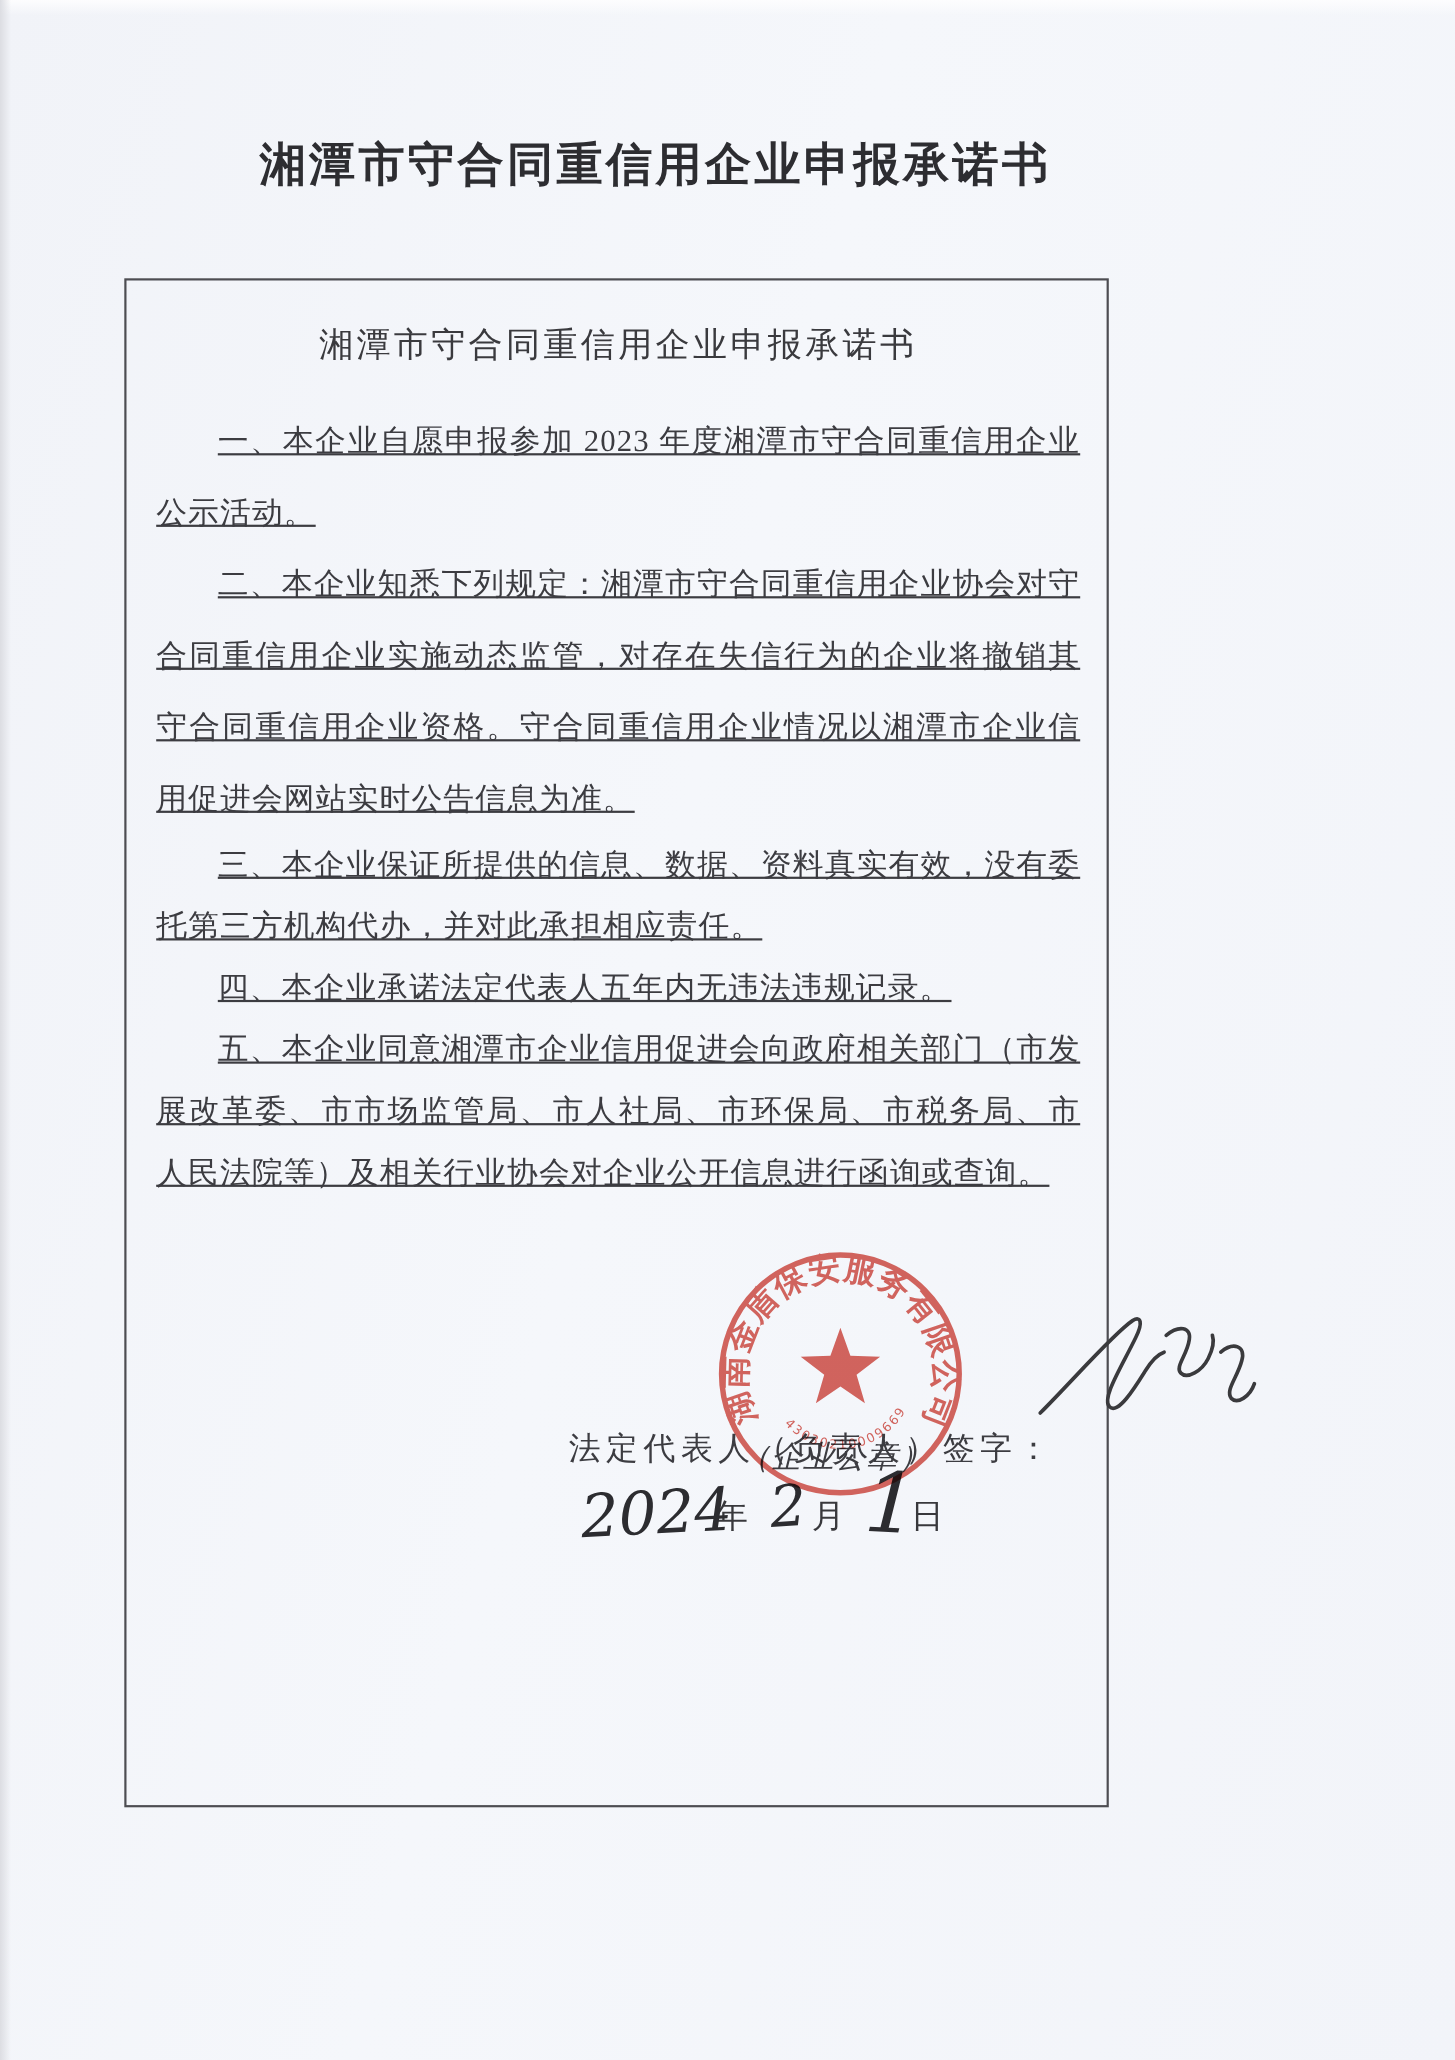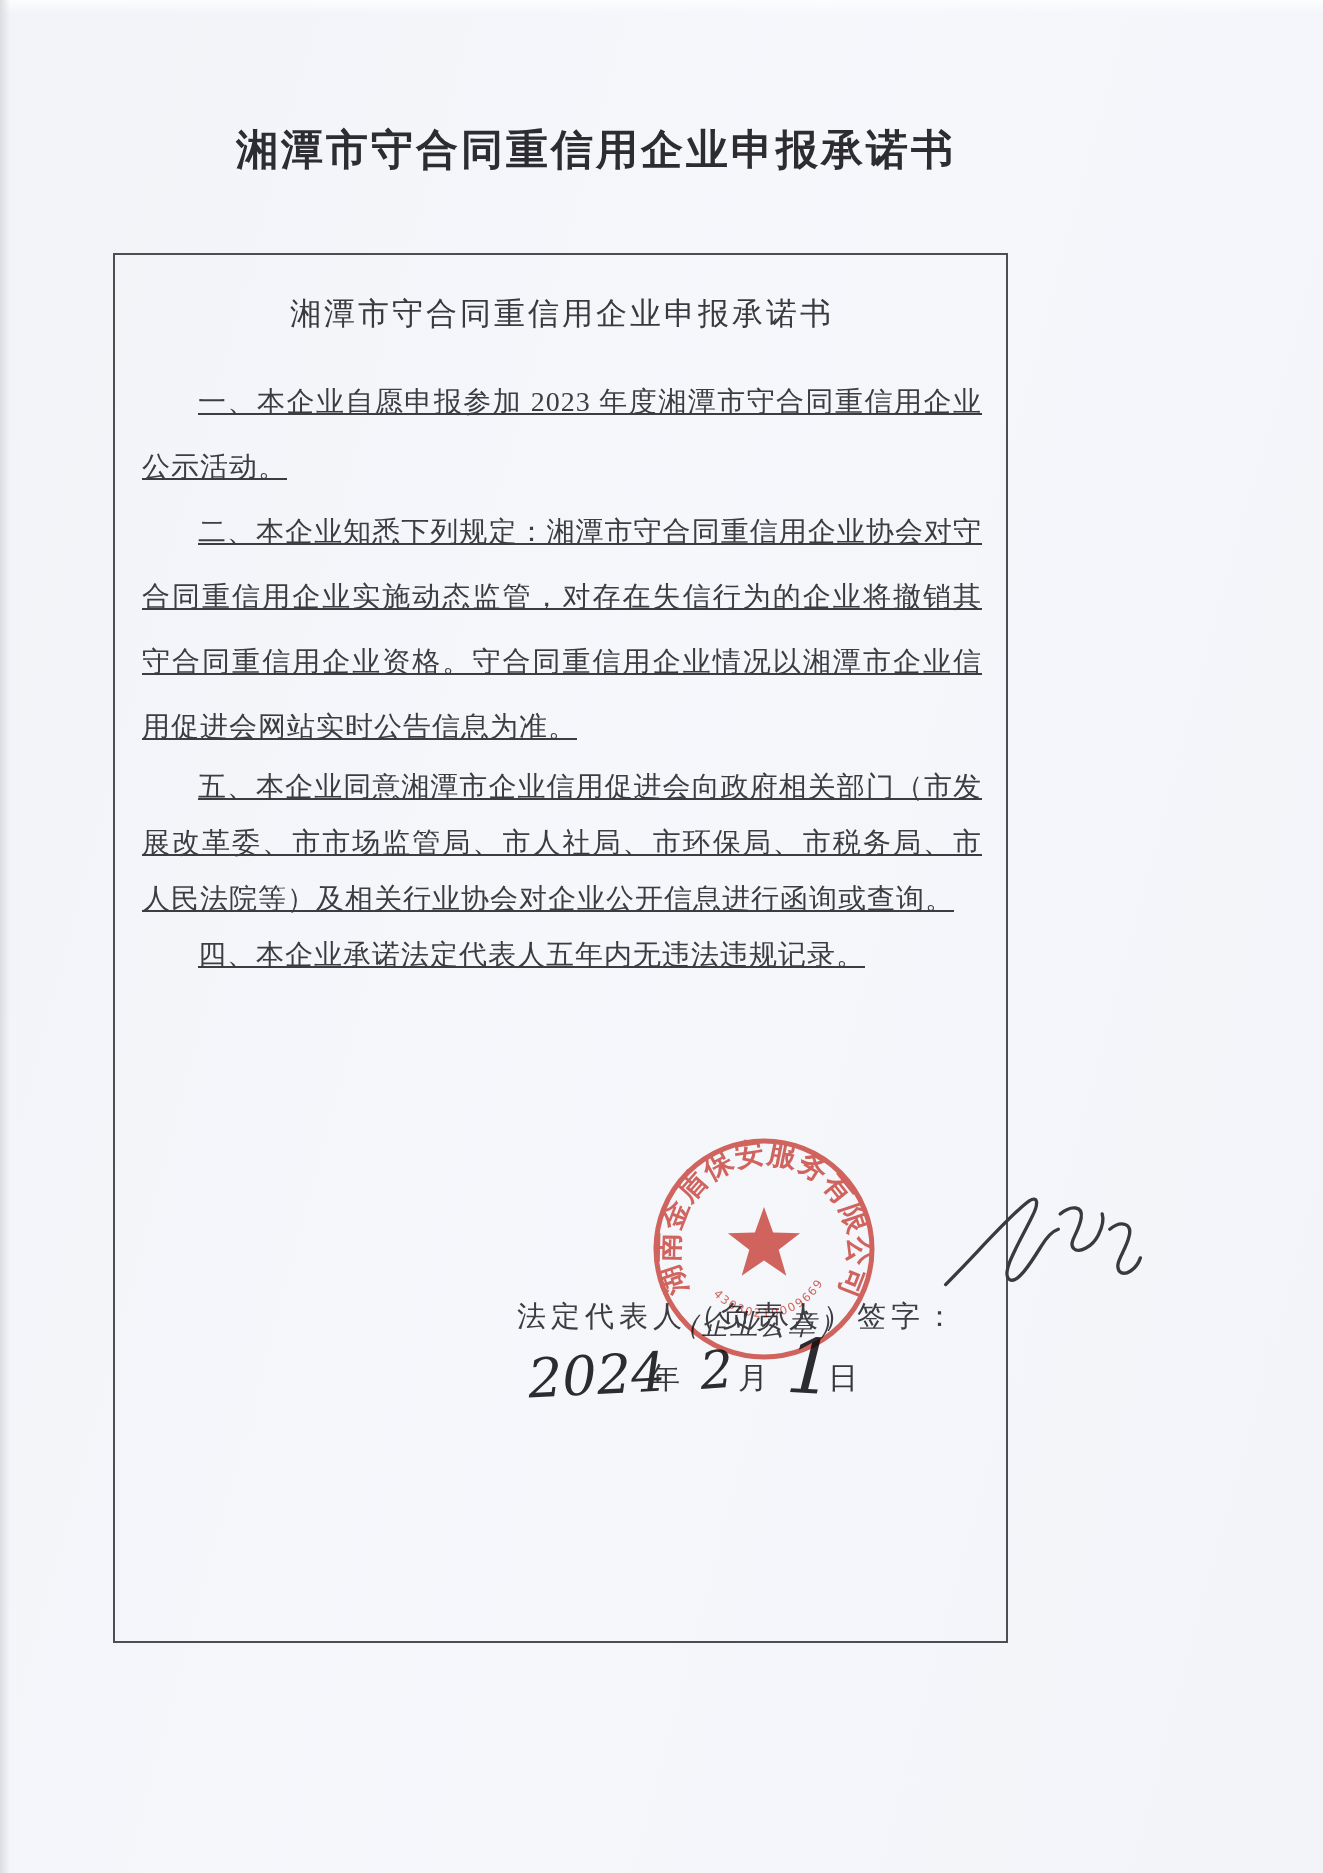--- a/index.html
+++ b/index.html
@@ -72,22 +72,23 @@
   <div class="paper-top-edge"></div>
   <div class="paper-left-edge"></div>
 
   <h1 class="doc-title">湘潭市守合同重信用企业申报承诺书</h1>
 
   <div class="form-box">
     <h2 class="form-title">湘潭市守合同重信用企业申报承诺书</h2>
     <div class="form-body">
       <p class="p-wide">一、本企业自愿申报参加 2023 年度湘潭市守合同重信用企业公示活动。</p>
       <p class="p-wide">二、本企业知悉下列规定：湘潭市守合同重信用企业协会对守合同重信用企业实施动态监管，对存在失信行为的企业将撤销其守合同重信用企业资格。守合同重信用企业情况以湘潭市企业信用促进会网站实时公告信息为准。</p>
+      <p class="p-tight">三、本企业保证所提供的信息、数据、资料真实有效，没有委托第三方机构代办，并对此承担相应责任。</p>
+      <p class="p-tight">四、本企业承诺法定代表人五年内无违法违规记录。</p>
       <p class="p-tight">五、本企业同意湘潭市企业信用促进会向政府相关部门（市发展改革委、市市场监管局、市人社局、市环保局、市税务局、市人民法院等）及相关行业协会对企业公开信息进行函询或查询。</p>
-      <p class="p-tight">四、本企业承诺法定代表人五年内无违法违规记录。</p>
     </div>
   </div>
 
   <div class="sig-label">法定代表人（负责人）签字：</div>
 
   <svg class="signature-svg" viewBox="0 0 220 120" fill="none" stroke="#3a3a3d" stroke-width="3.5" stroke-linecap="round" stroke-linejoin="round">
     <path d="M8,102 C40,70 78,26 96,14 C104,9 106,16 99,30 C86,57 66,88 74,96 C82,104 98,78 108,62 C114,52 120,46 126,44"></path>
     <path d="M128,28 C140,18 152,20 150,32 C148,47 136,58 142,64 C148,70 162,62 168,50 C172,42 174,34 172,28"></path>
     <path d="M180,44 C192,34 204,38 200,52 C196,68 184,80 190,88 C196,94 208,86 212,74"></path>
   </svg>

